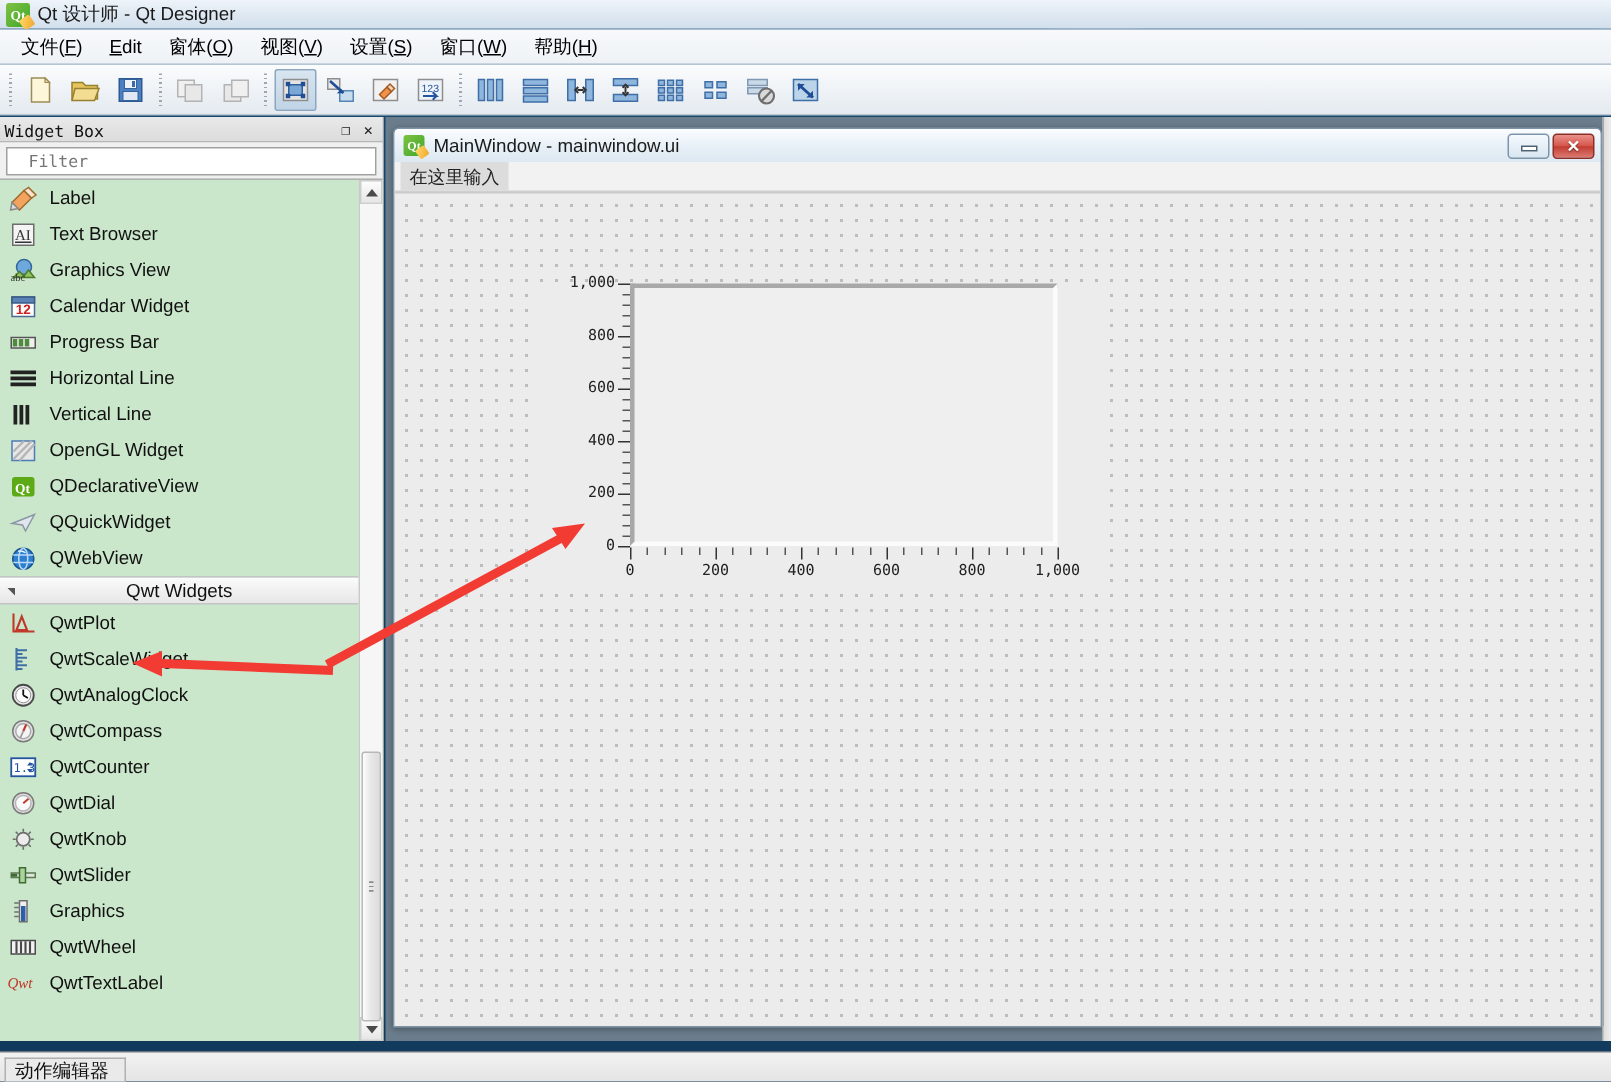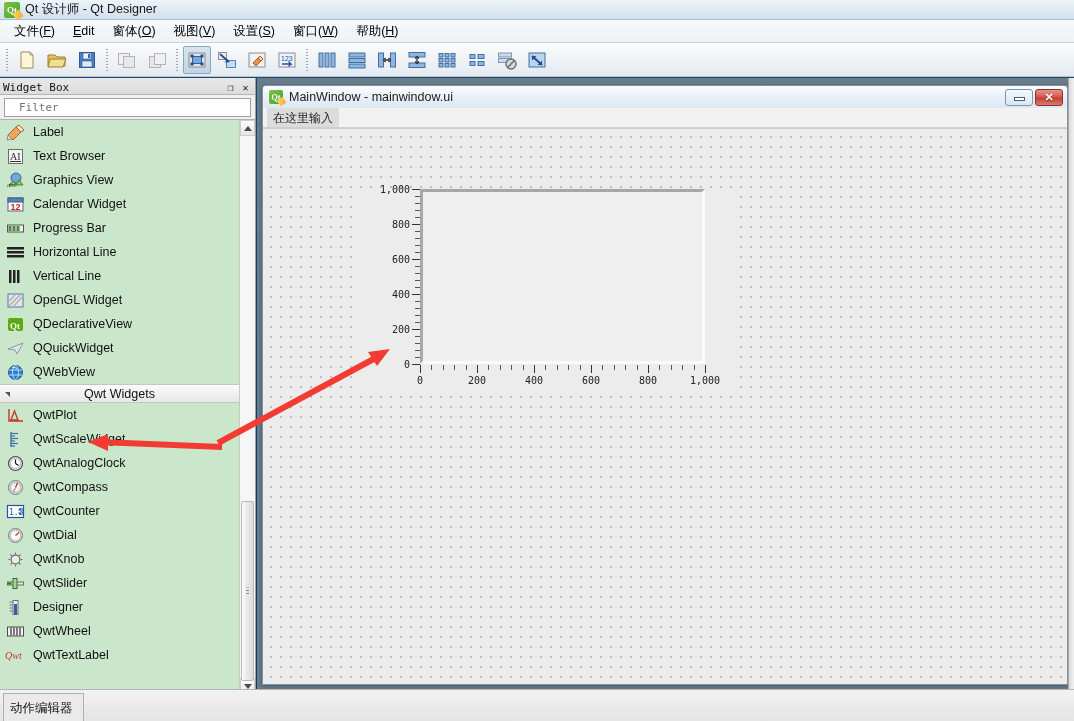--- a/index.html
+++ b/index.html
@@ -314,21 +314,21 @@
   }
 
   
   #annotations {
     position: absolute; left: 0; top: 0; width: 1074px; height: 721px;
     pointer-events: none;
   }
 
   
   #statusbar {
-    position: absolute; left: 0; bottom: 0; width: 1074px; height: 32px;
+    position: absolute; left: 0; bottom: 0; width: 1074px; height: 20px;
     background: linear-gradient(180deg,#f2f2f2,#e4e4e4);
     border-top: 1px solid #b4b4b4;
     display: flex; align-items: stretch;
   }
   #status-tab {
     margin: 3px 0 0 3px; padding: 2px 10px 0 6px;
     background: #eaeaea;
     border: 1px solid #b0b0b0; border-bottom: none;
     font-size: 12.5px; color: #111;
     display: flex; align-items: center;
@@ -745,21 +745,21 @@
                 <rect x="7" y="1.5" width="5" height="14" fill="#f0f0f0" stroke="#6e6e6e"></rect>
                 <rect x="8" y="5" width="3" height="10" fill="#2f5fa8"></rect>
                 <g stroke="#6e6e6e" stroke-width="0.9">
                   <path d="M3.5 3 h3"></path>
                   <path d="M3.5 6 h3"></path>
                   <path d="M3.5 9 h3"></path>
                   <path d="M3.5 12 h3"></path>
                 </g>
               </svg>
             </span>
-            <span class="wb-label">Designer</span>
+            <span class="wb-label">Graphics</span>
           </div>
           <div class="wb-row">
             <span class="wb-icon">
               <svg width="19" height="17" viewBox="0 0 19 17">
                 <rect x="1.5" y="4" width="16" height="9" fill="#f2f2f2" stroke="#4a4a4a"></rect>
                 <g stroke="#4a4a4a" stroke-width="1.4">
                   <path d="M5 4.5 v8"></path>
                   <path d="M8 4.5 v8"></path>
                   <path d="M11 4.5 v8"></path>
                   <path d="M14 4.5 v8"></path>

